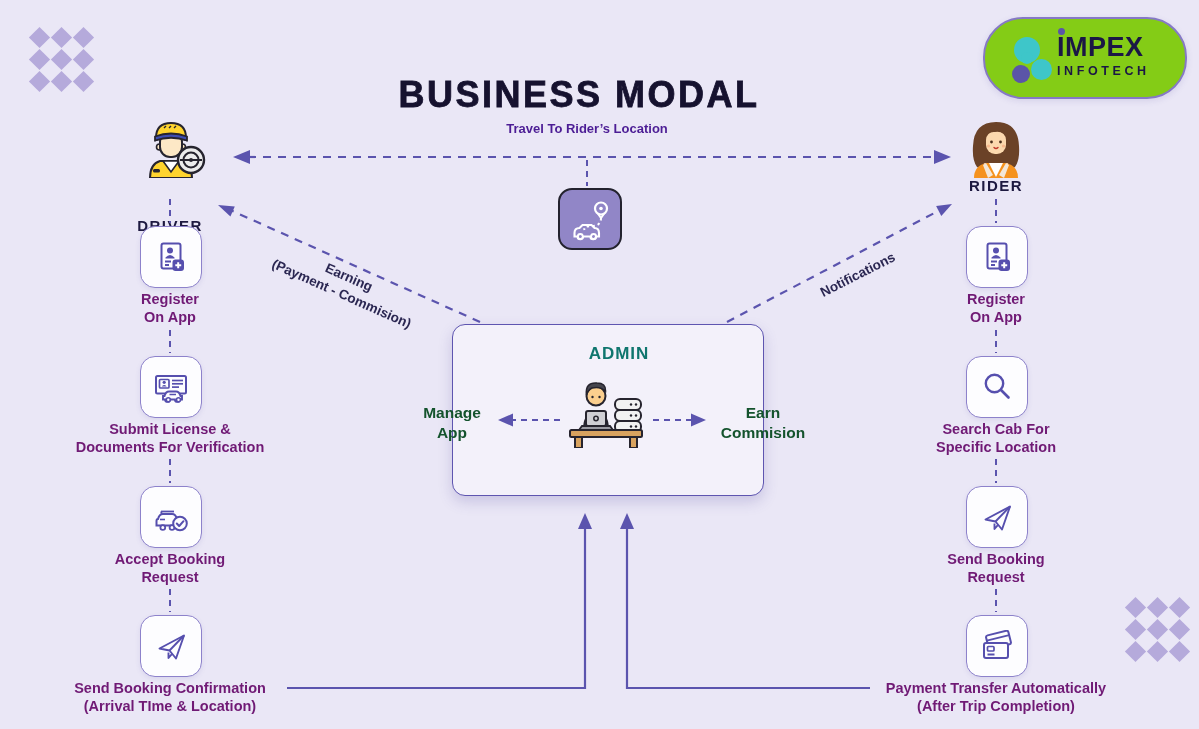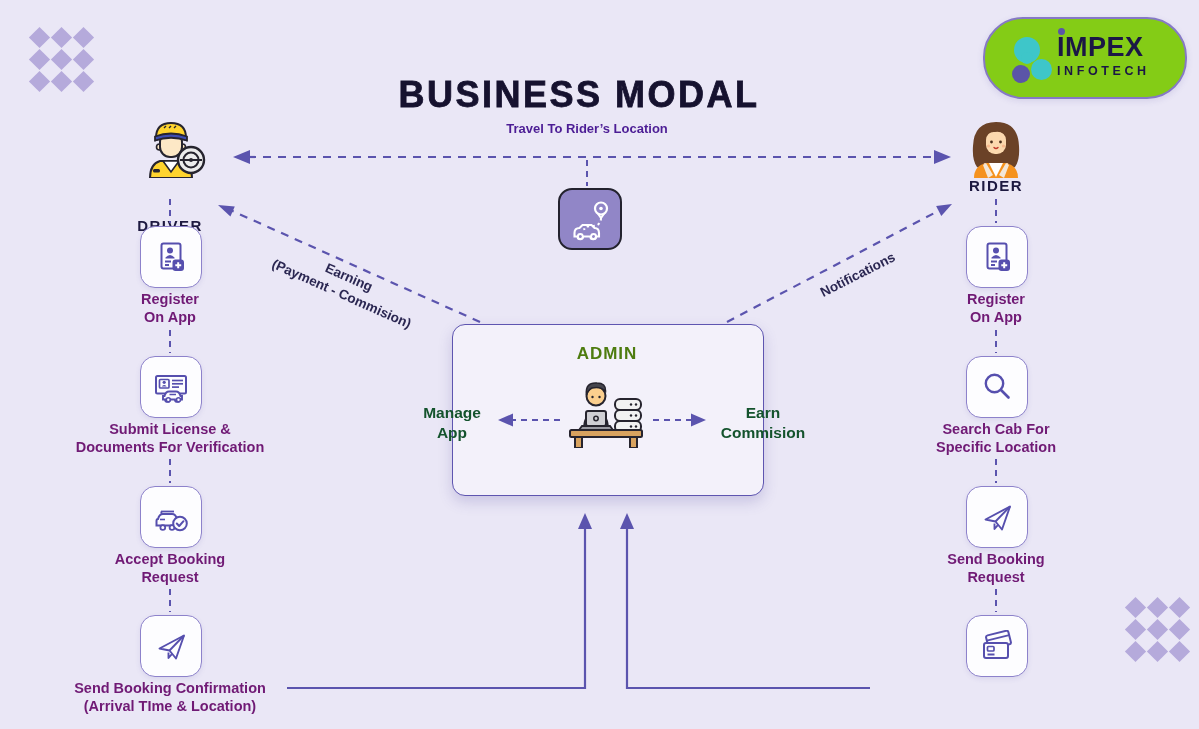--- a/index.html
+++ b/index.html
@@ -29,21 +29,21 @@
   
   .actor-label{font-size:15px;font-weight:bold;letter-spacing:1.5px;color:#1d1940;z-index:2;}
   .step-label{font-size:14.5px;font-weight:bold;line-height:1.22;color:#701a75;z-index:2;}
 
   
   .icon-box{width:60px;height:60px;background:#fdfdff;border:1.6px solid #8d82cb;border-radius:15px;display:flex;align-items:center;justify-content:center;z-index:2;box-shadow:0 2px 5px rgba(100,90,170,.12);}
   .route-box{left:558px;top:188px;width:60px;height:58px;background:#9186c7;border:2px solid #23222e;border-radius:14px;display:flex;align-items:center;justify-content:center;z-index:2;}
 
   
   .admin-box{left:452px;top:324px;width:310px;height:170px;background:#f3f1fa;border:1.5px solid #5e55b0;border-radius:13px;z-index:2;box-shadow:0 6px 14px rgba(83,72,160,.22);}
-  .admin-title{left:452px;top:344px;width:310px;font-size:17px;font-weight:bold;letter-spacing:1px;color:#4d7c0f;z-index:3;}
+  .admin-title{left:452px;top:344px;width:310px;font-size:17px;font-weight:bold;letter-spacing:1px;color:#0f766e;z-index:3;padding-left:12px;}
   .admin-side{font-size:15.5px;font-weight:bold;line-height:1.3;color:#14532d;z-index:3;}
 
   
   .flow-label{font-size:13.5px;font-weight:bold;line-height:1.35;color:#2b2752;z-index:2;}
 
   svg.overlay{position:absolute;left:0;top:0;z-index:5;pointer-events:none;}
   .dash{stroke:#5b54ae;stroke-width:2.2;fill:none;stroke-dasharray:8 7;}
   .dash-sm{stroke:#5b54ae;stroke-width:2;fill:none;stroke-dasharray:6 5;}
   .solid{stroke:#5b54ae;stroke-width:2.2;fill:none;}
   .head{fill:#5b54ae;}
@@ -305,14 +305,16 @@
     <svg width="36" height="32" viewBox="0 0 36 32">
       <g transform="rotate(-14 19 10)">
         <rect x="8" y="3" width="23" height="14" rx="2" fill="#fdfdff" stroke="#564fae" stroke-width="2"></rect>
         <line x1="8" y1="8" x2="31" y2="8" stroke="#564fae" stroke-width="1.8"></line>
       </g>
       <rect x="5" y="13" width="24" height="15" rx="2" fill="#fdfdff" stroke="#564fae" stroke-width="2"></rect>
       <rect x="8.5" y="16.5" width="6.5" height="4.5" rx="1" fill="none" stroke="#564fae" stroke-width="1.7"></rect>
       <line x1="8.5" y1="24.5" x2="15.5" y2="24.5" stroke="#564fae" stroke-width="2"></line>
     </svg>
   </div>
+  <div class="abs center step-label pre" style="left:856px;top:680px;width:280px;">Payment Transfer Automatically
+(After Trip Completion)</div>
 
 </div>
 
 </body></html>

